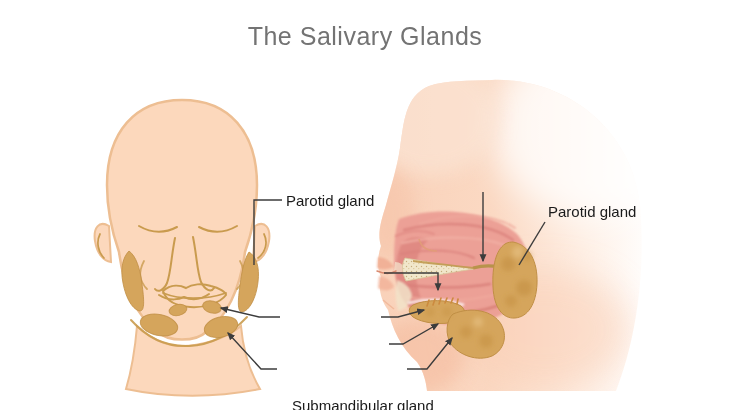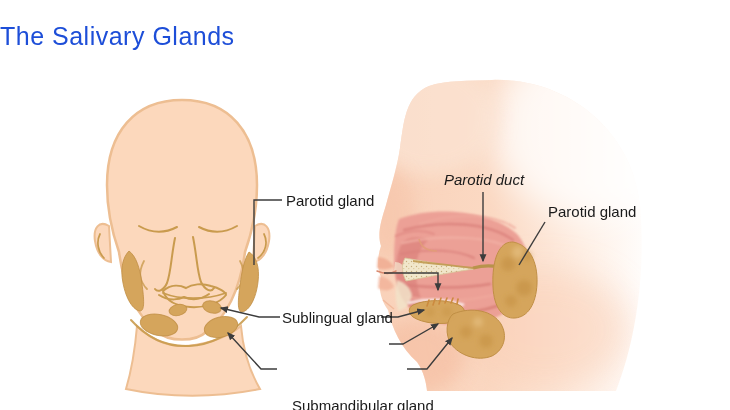--- a/index.html
+++ b/index.html
@@ -1,20 +1,20 @@
 <!DOCTYPE html>
 <html><head>
 <meta charset="utf-8">
 <style>
   html,body{margin:0;padding:0;background:#fff;}
   #canvas{position:relative;width:730px;height:410px;background:#ffffff;overflow:hidden;
           font-family:"Liberation Sans",sans-serif;}
   #art{position:absolute;left:0;top:0;}
-  .title{position:absolute;top:22px;left:0;width:730px;text-align:left;
-         font-size:25px;color:#1d4ed8;letter-spacing:.5px;}
+  .title{position:absolute;top:22px;left:0;width:730px;text-align:center;
+         font-size:25px;color:#737373;letter-spacing:.5px;}
   .lbl{position:absolute;font-size:15px;color:#1a1a1a;white-space:nowrap;line-height:19px;}
   .it{font-style:italic;}
 </style>
 </head>
 <body>
 
 <div id="canvas">
 
   <svg id="art" width="730" height="410" viewBox="0 0 730 410">
     <defs>
@@ -182,17 +182,15 @@
       <path d="M381,317 L398,317 L424,310" marker-end="url(#arr)"></path>
       <path d="M389,344 L403,344 L438,324" marker-end="url(#arr)"></path>
       <path d="M277,369 L261,369 L228,333" marker-end="url(#arr)"></path>
       <path d="M407,369 L427,369 L452,338" marker-end="url(#arr)"></path>
     </g>
   </svg>
 
   <div class="title">The Salivary Glands</div>
 
   <div class="lbl" style="left:286px;top:191px;">Parotid gland</div>
-  <div class="lbl it" style="left:444px;top:170px;">Parotid duct</div>
   <div class="lbl" style="left:548px;top:202px;">Parotid gland</div>
-  <div class="lbl" style="left:282px;top:308px;">Sublingual gland</div>
   <div class="lbl" style="left:292px;top:360px;margin-top:36px;">Submandibular gland</div>
 </div>
 
 </body></html>

